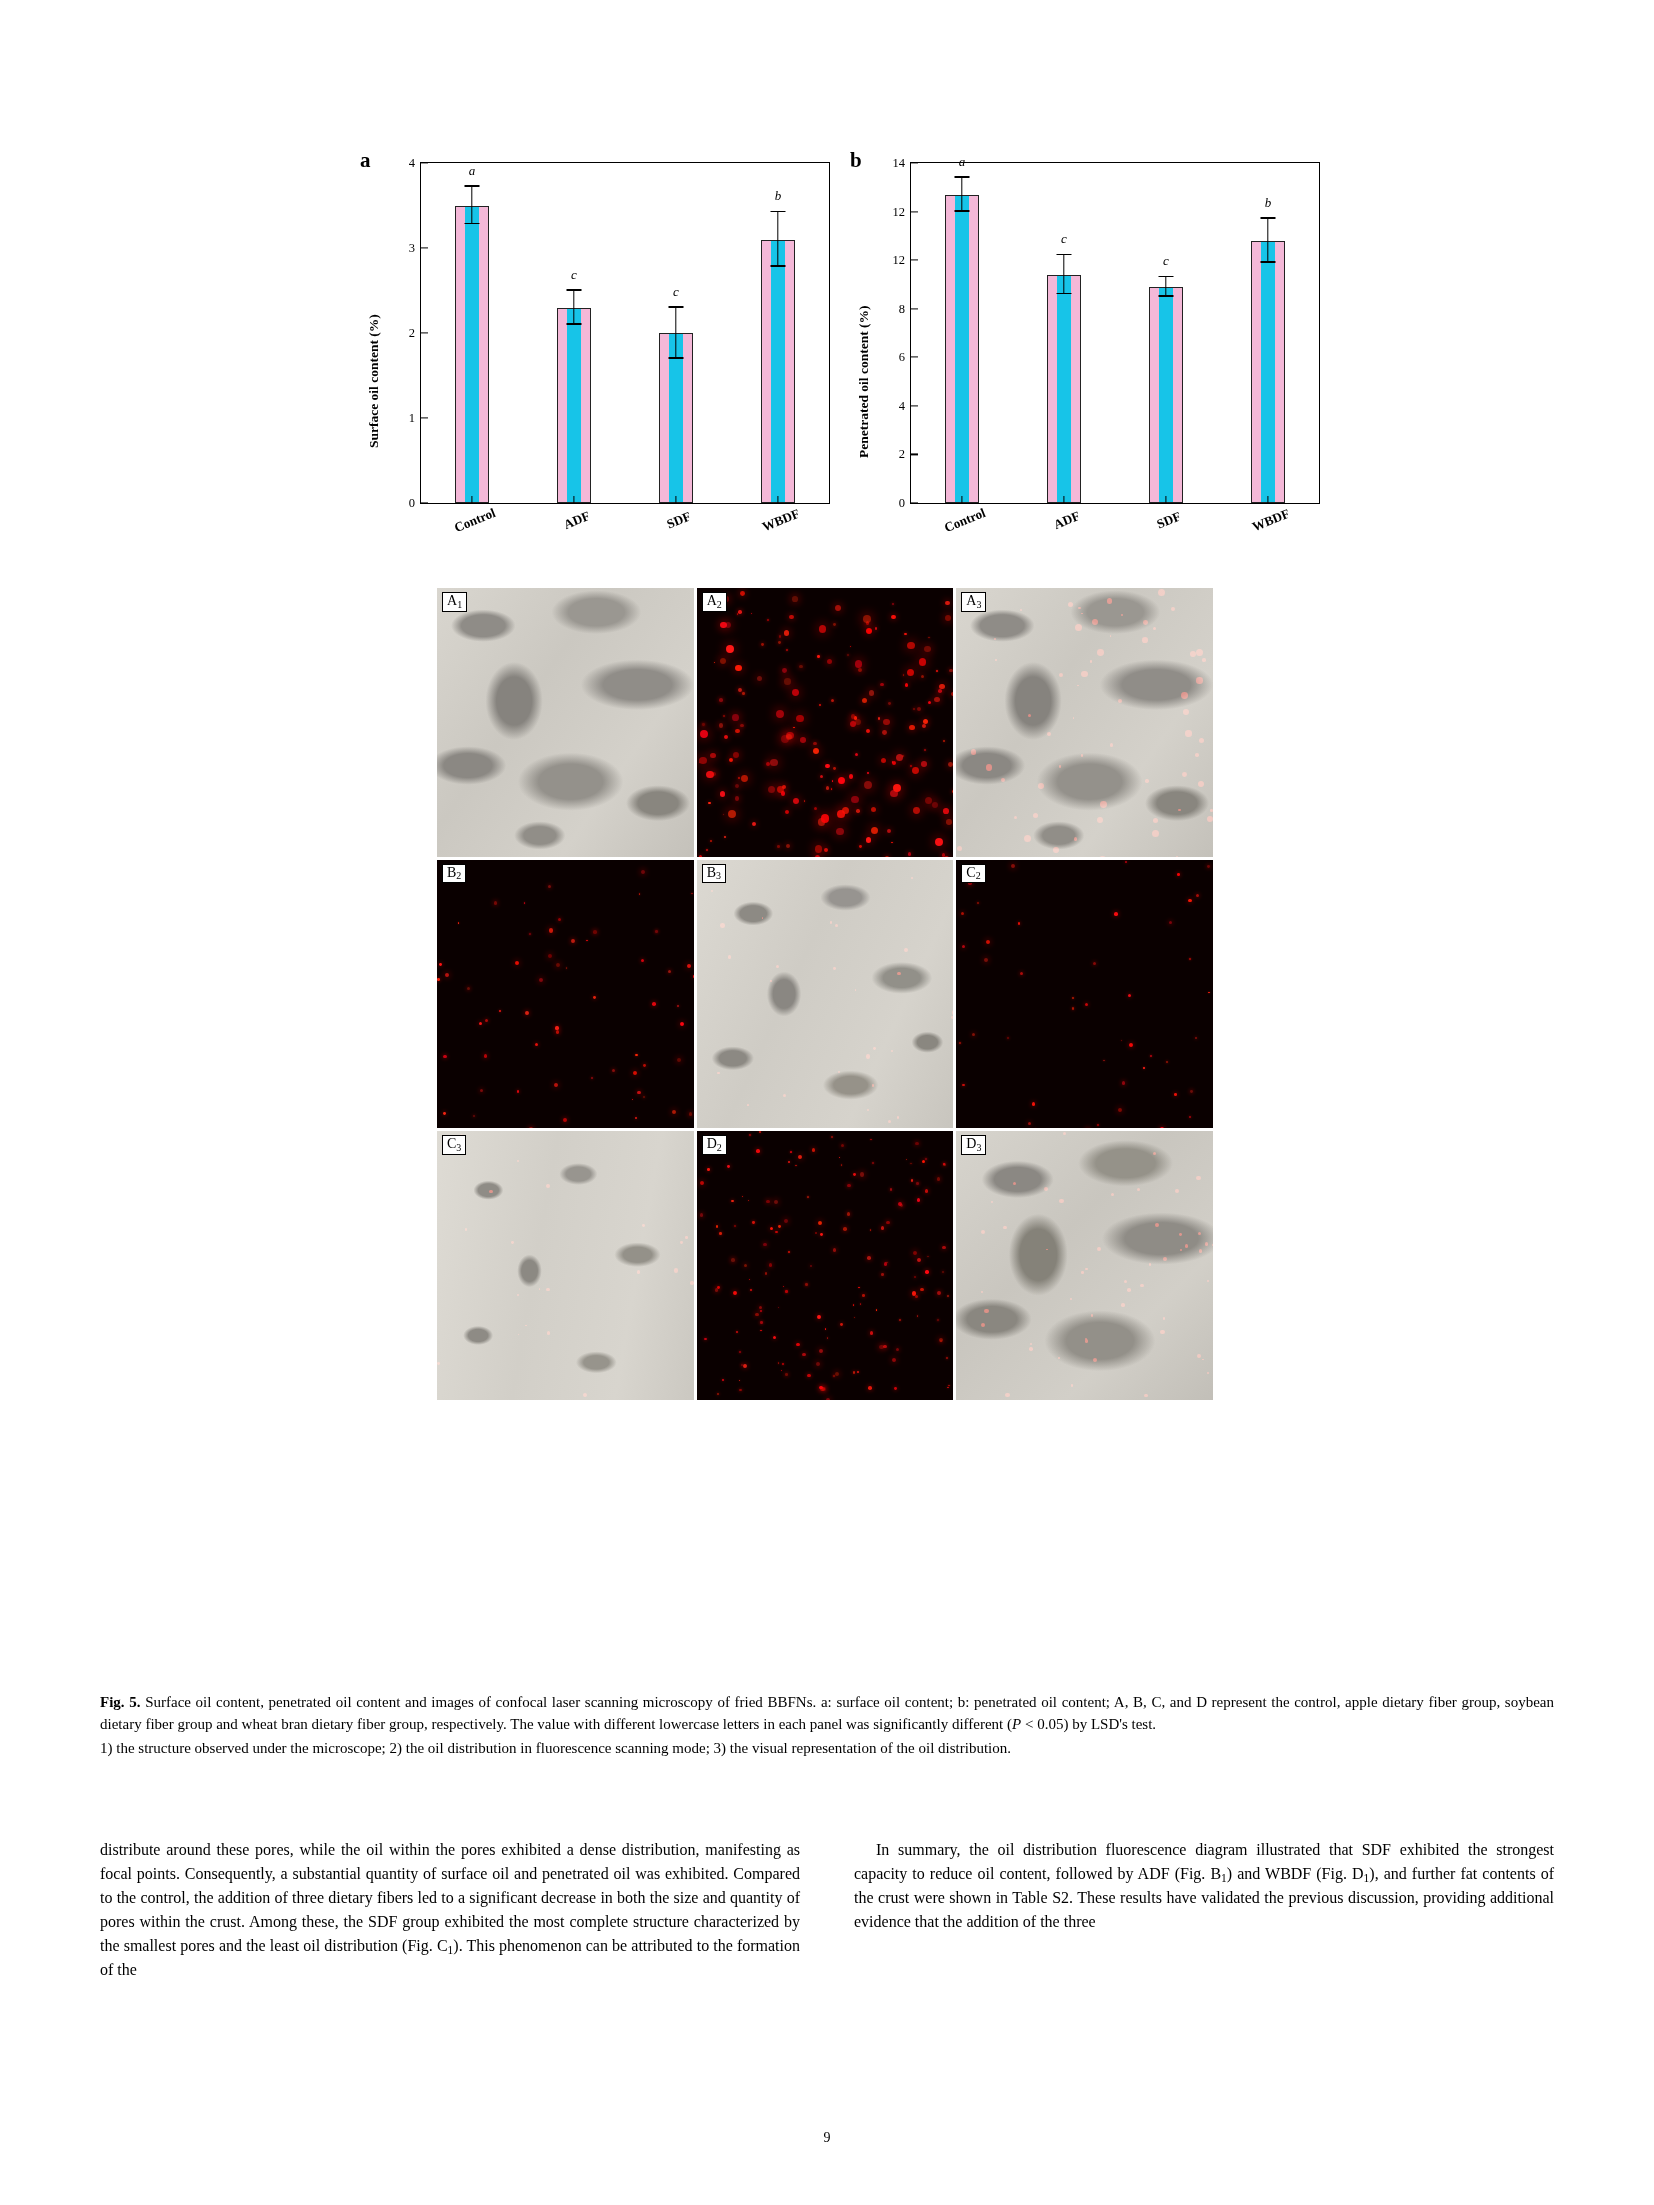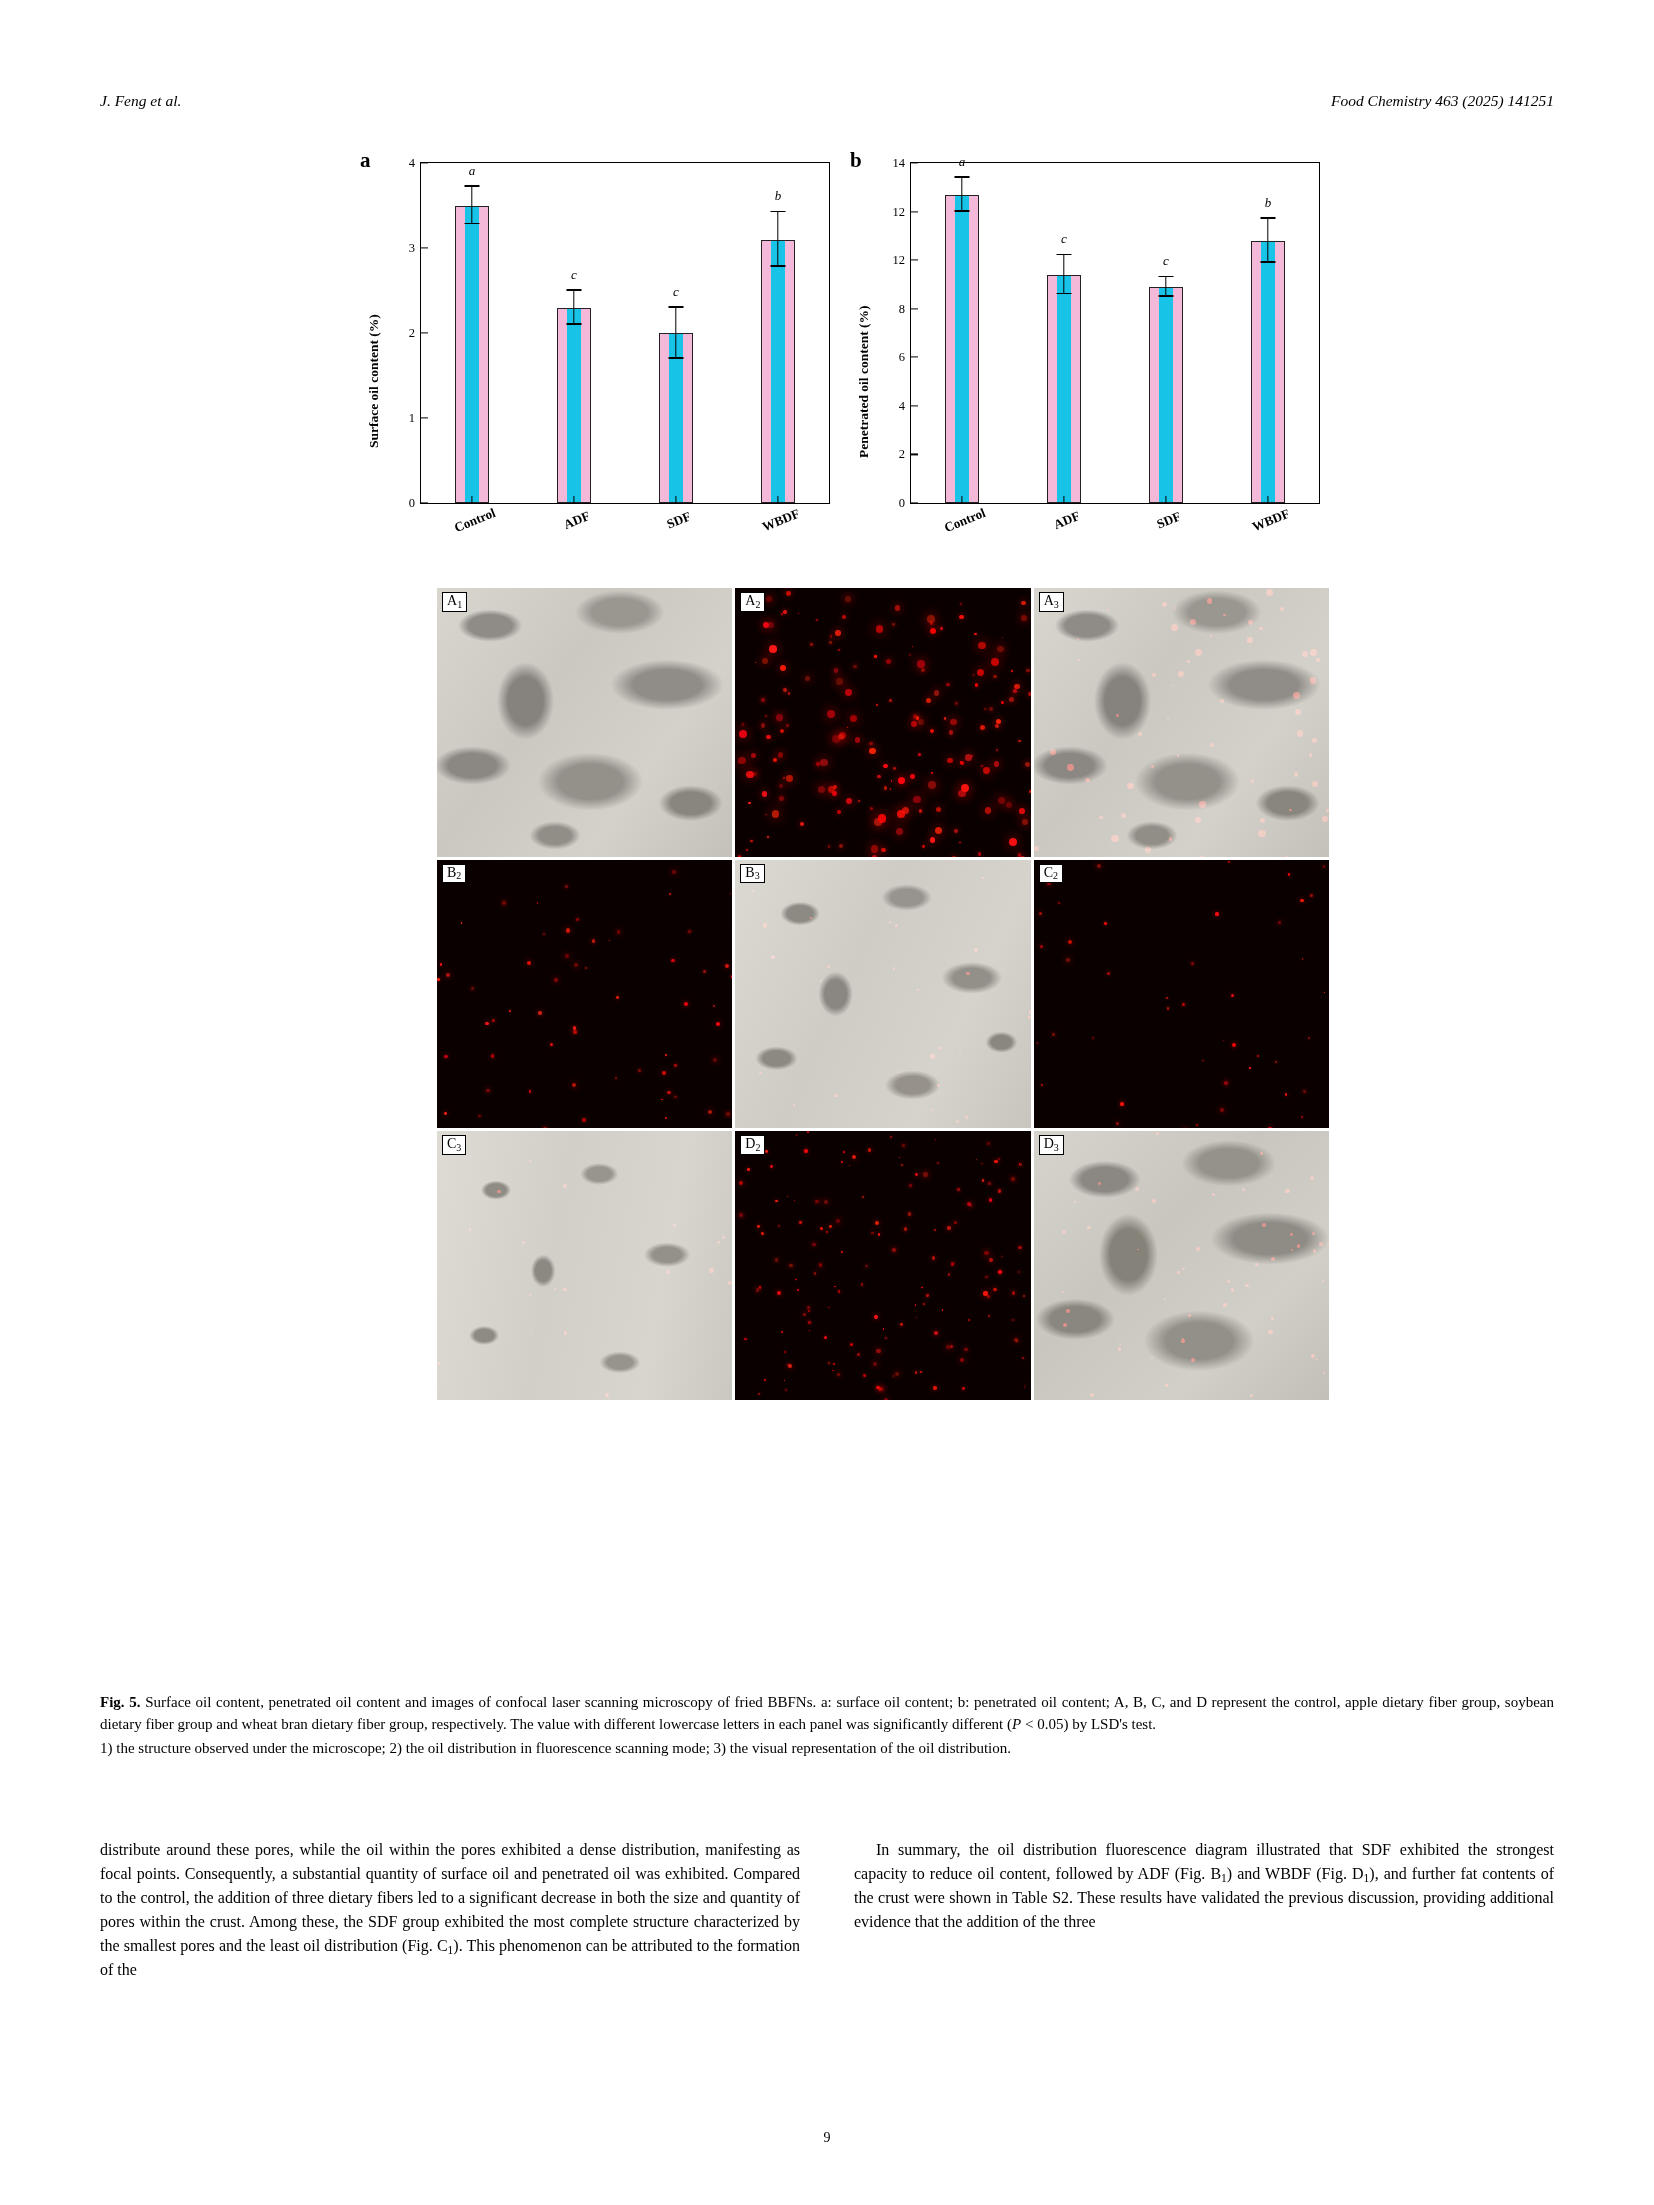--- a/index.html
+++ b/index.html
@@ -77,21 +77,21 @@
     font-size:13px; font-weight:bold;
     transform:translateX(-50%) rotate(-22deg);
     transform-origin:center top;
     white-space:nowrap;
   }
   .xtickmark{
     position:absolute; bottom:0; left:50%; width:1.2px; height:7px; background:#000; transform:translateX(-50%);
   }
   
   .clsm{
-    position:absolute; left:437px; top:588px; width:892px; height:1083px;
+    position:absolute; left:437px; top:588px; width:776px; height:1083px;
     display:grid;
     grid-template-columns:repeat(3,1fr);
     grid-template-rows:repeat(4,1fr);
     gap:3px;
     background:#ffffff;
   }
   .cell{position:relative;overflow:hidden;}
   .cell .tag{
     position:absolute; left:5px; top:4px;
     background:#fff; border:1px solid #000;
@@ -170,24 +170,20 @@
   .pgnum{
     position:absolute; left:0; top:2130px; width:1654px; text-align:center; font-size:14px;
   }
   sub{font-size:.72em; vertical-align:baseline; position:relative; top:.28em;}
 </style>
 </head>
 <body>
 
 <div class="page">
 
-  <div class="runhead">
-    <span>J. Feng et al.</span>
-    <span>Food Chemistry 463 (2025) 141251</span>
-  </div>
 
   <div class="charts">
 
     <div class="chart-box chart-a">
       <div class="panel-letter" style="left:0px;top:0px;">a</div>
       <div class="axis-title" style="left:6px;top:300px;">Surface oil content (%)</div>
       <div class="plot-frame" id="plotA">
           <div class="ytick" style="top: 340px;">0</div>
           <div class="ytickmark" style="top: 340px;"></div>
           <div class="ytick" style="top: 255px;">1</div>

